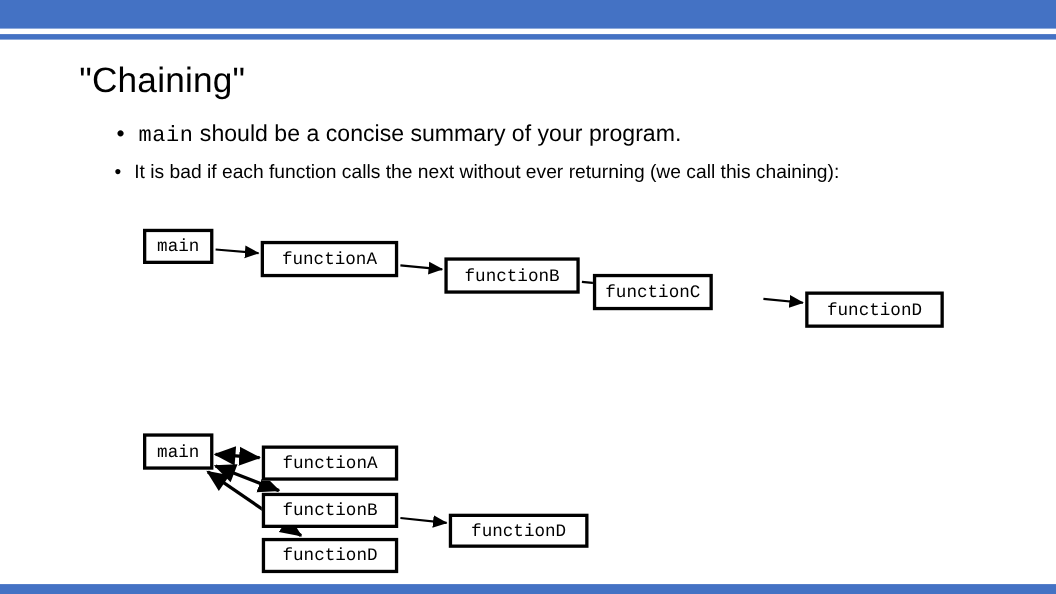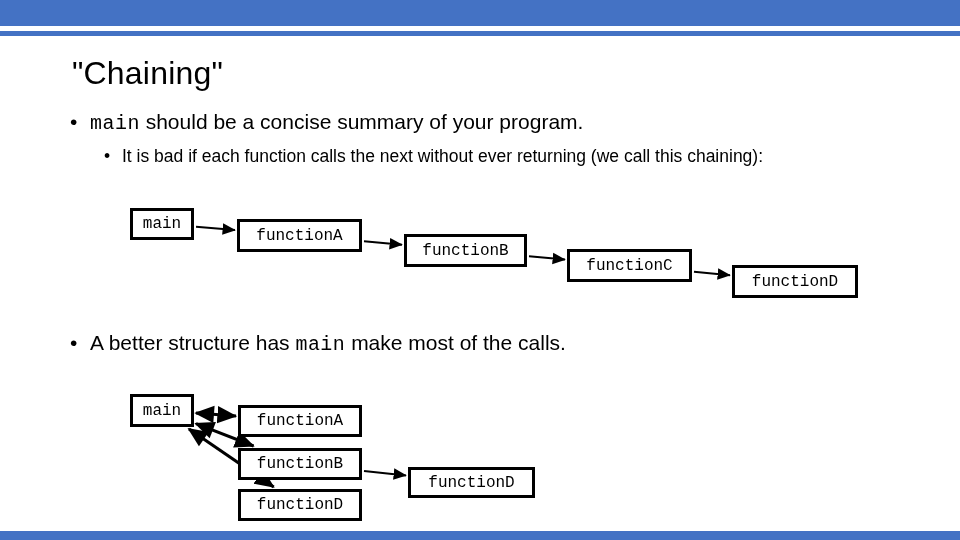--- a/index.html
+++ b/index.html
@@ -81,21 +81,21 @@
     display: inline;
     text-align: right;
   }
   .mono {
     font-family: "Liberation Mono", "DejaVu Sans Mono", monospace;
     font-size: 0.95em;
     letter-spacing: 0.5px;
   }
   .ital { }
 
-  #b1 { top: 108px; }
+  #b1 { top: 108px; margin-left: 36px; }
   #b2 { top: 145px; }
   #b3 { top: 329px; }
   #b4 { top: 365px; }
 
   
   .dbox {
     position: absolute;
     border: 3px solid #000000;
     background: #ffffff;
     font-family: "Liberation Mono", "DejaVu Sans Mono", monospace;
@@ -129,23 +129,20 @@
   <div class="title">"Chaining"</div>
 
   <div class="bullet-l1" id="b1">
     <span class="dot">•</span><span class="mono">main</span><span> should be a concise summary of your program.</span>
   </div>
 
   <div class="bullet-l2" id="b2">
     <span class="dot">•</span><span class="hang">It is bad if each function calls the next without ever returning (we call this </span><span class="ital">chaining</span><span>):</span>
   </div>
 
-  <div class="bullet-l1" id="b3">
-    <span class="dot">•</span><span>A better structure has </span><span class="mono">main</span><span> make most of the calls.</span>
-  </div>
 
 
   <svg class="arrows" id="arrow-layer" viewBox="0 0 960 540" xmlns="http://www.w3.org/2000/svg">
     <defs>
       <marker id="ah" markerWidth="7" markerHeight="7" refX="6.2" refY="3.5" orient="auto" markerUnits="strokeWidth">
         <path d="M0,0.6 L6.6,3.5 L0,6.4 z" fill="#000000"></path>
       </marker>
       <marker id="ah-start" markerWidth="7" markerHeight="7" refX="0.6" refY="3.5" orient="auto" markerUnits="strokeWidth">
         <path d="M6.6,0.6 L0,3.5 L6.6,6.4 z" fill="#000000"></path>
       </marker>
@@ -165,21 +162,21 @@
   <div id="node-layer">
       <div class="dbox" style="left: 130px; top: 208px; width: 64px; height: 32px;">
         <span>main</span>
       </div>
       <div class="dbox" style="left: 237px; top: 219px; width: 125px; height: 33px;">
         <span>functionA</span>
       </div>
       <div class="dbox" style="left: 404px; top: 234px; width: 123px; height: 33px;">
         <span>functionB</span>
       </div>
-      <div class="dbox" style="left: 567px; top: 249px; width: 125px; height: 33px;">
+      <div class="dbox" style="left: 539px; top: 249px; width: 109px; height: 33px;">
         <span>functionC</span>
       </div>
       <div class="dbox" style="left: 732px; top: 265px; width: 126px; height: 33px;">
         <span>functionD</span>
       </div>
       <div class="dbox" style="left: 130px; top: 394px; width: 64px; height: 33px;">
         <span>main</span>
       </div>
       <div class="dbox" style="left: 238px; top: 405px; width: 124px; height: 32px;">
         <span>functionA</span>

